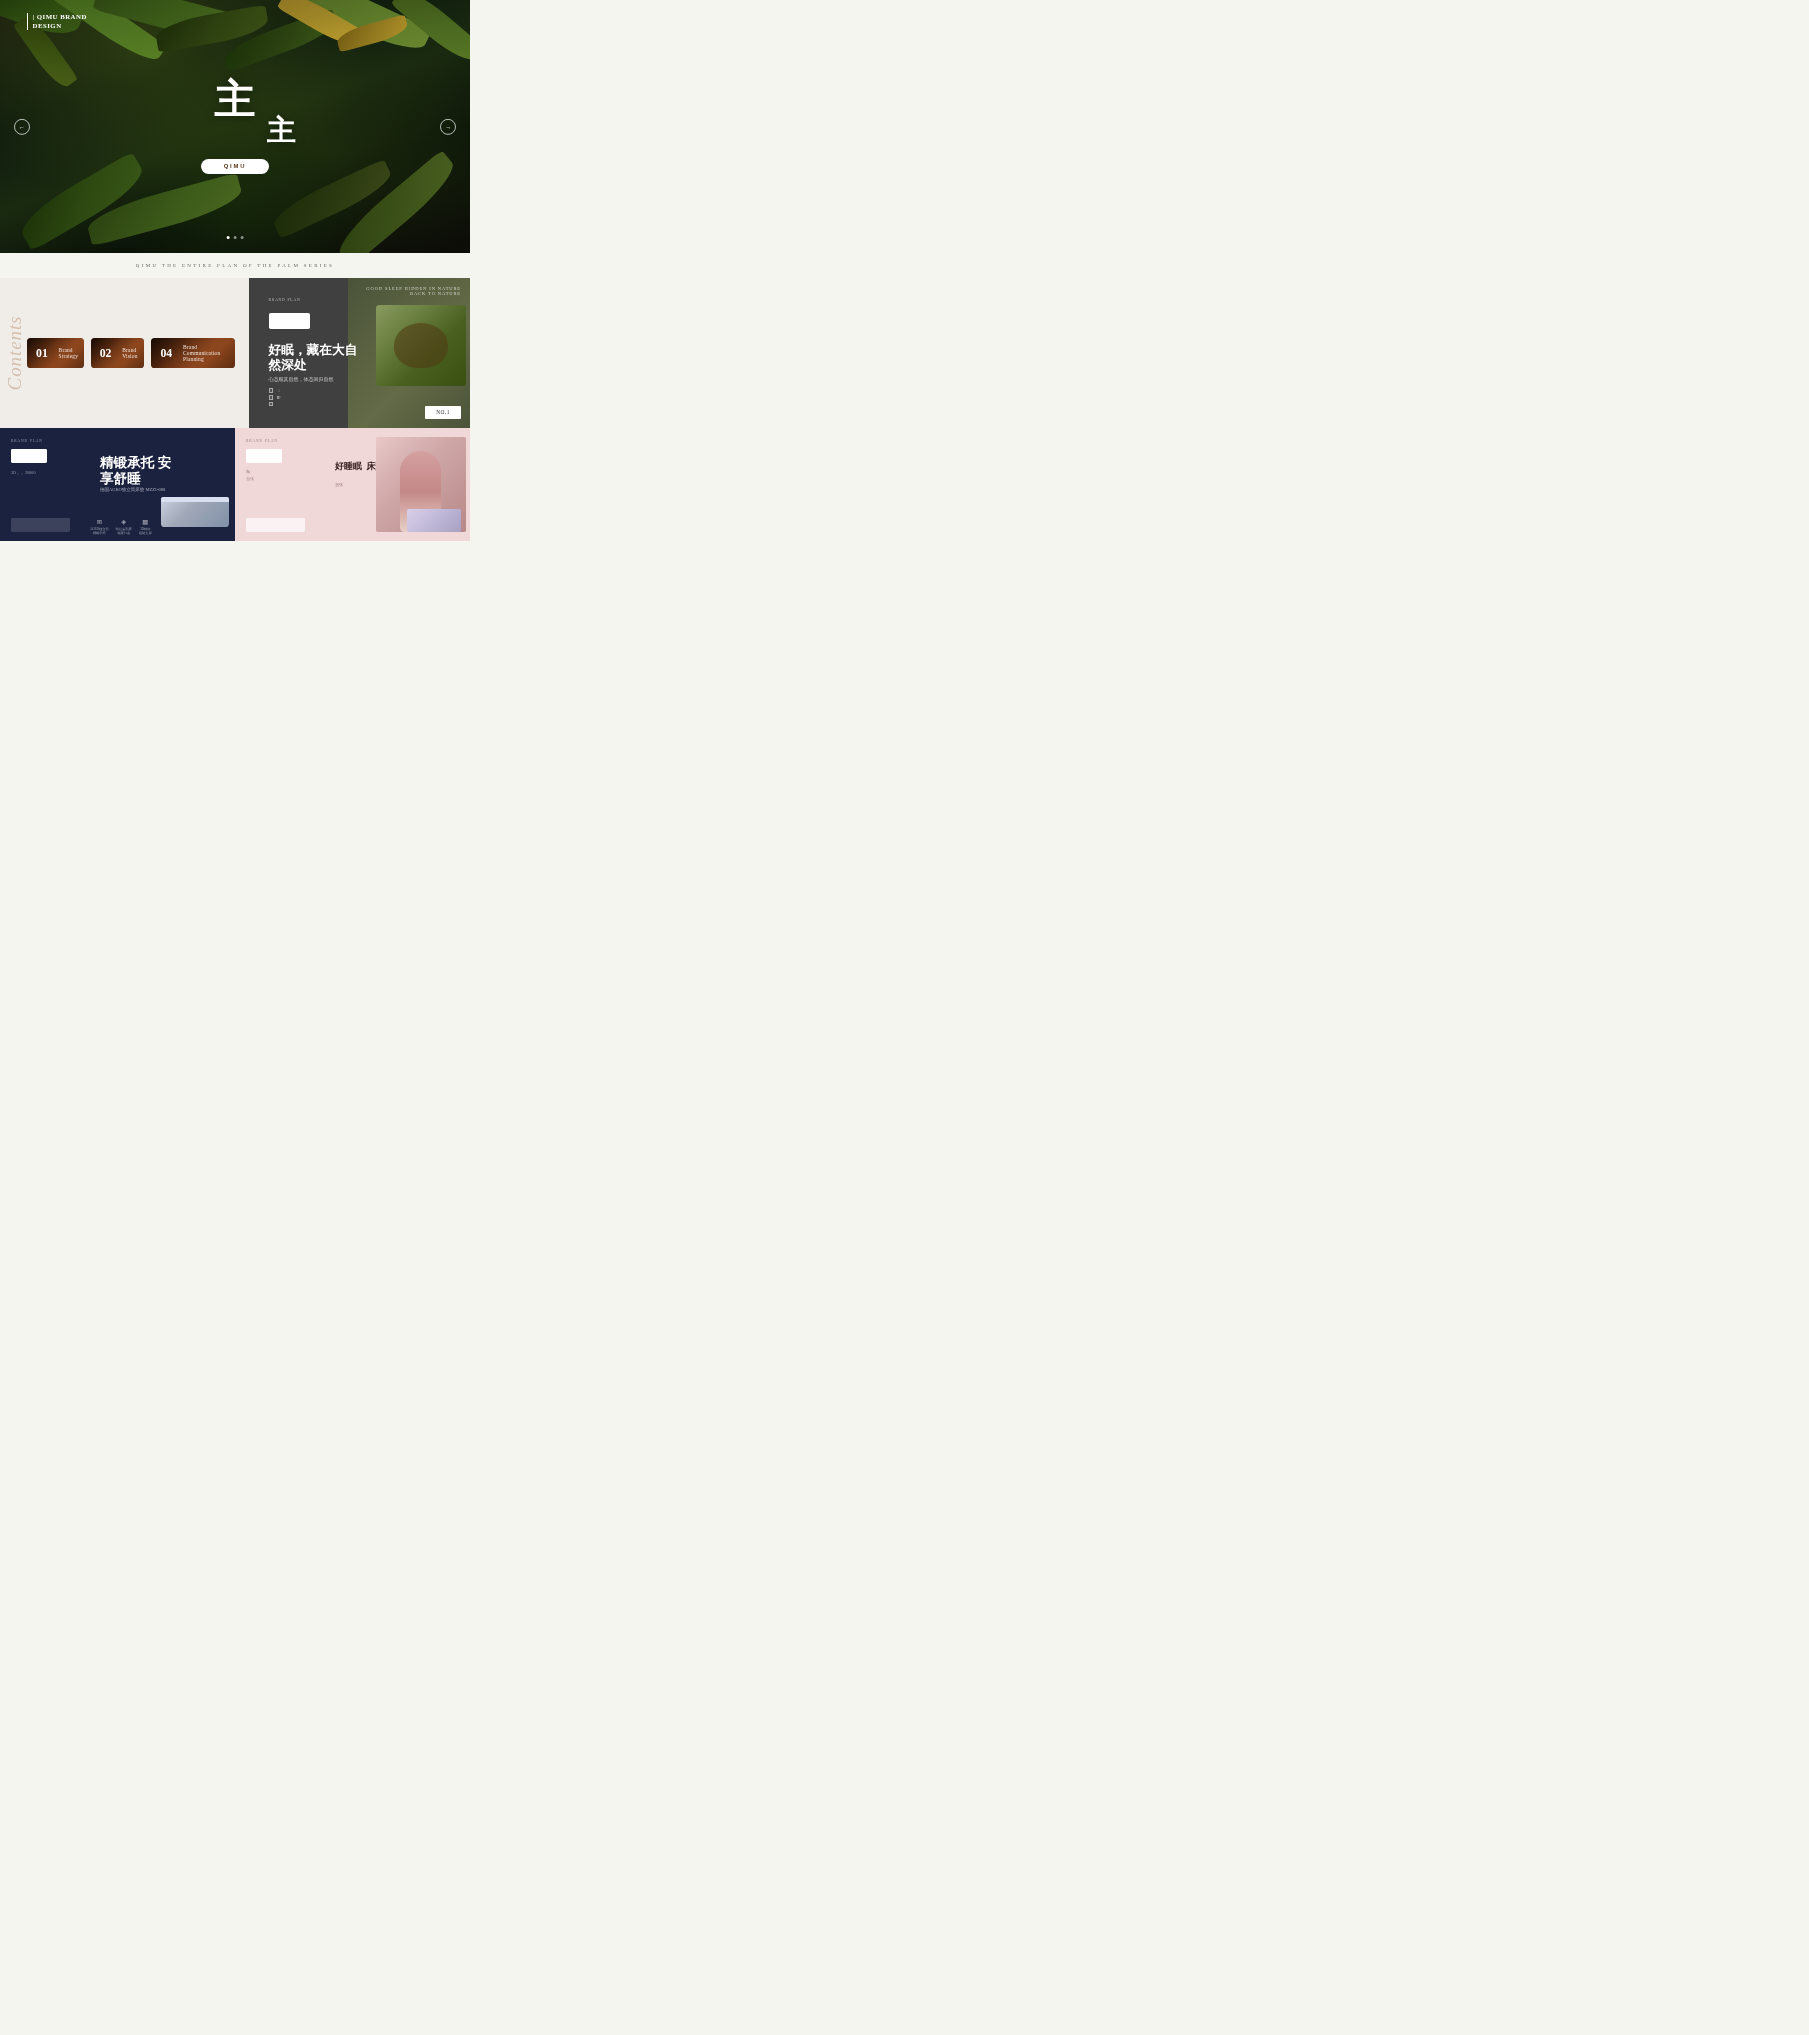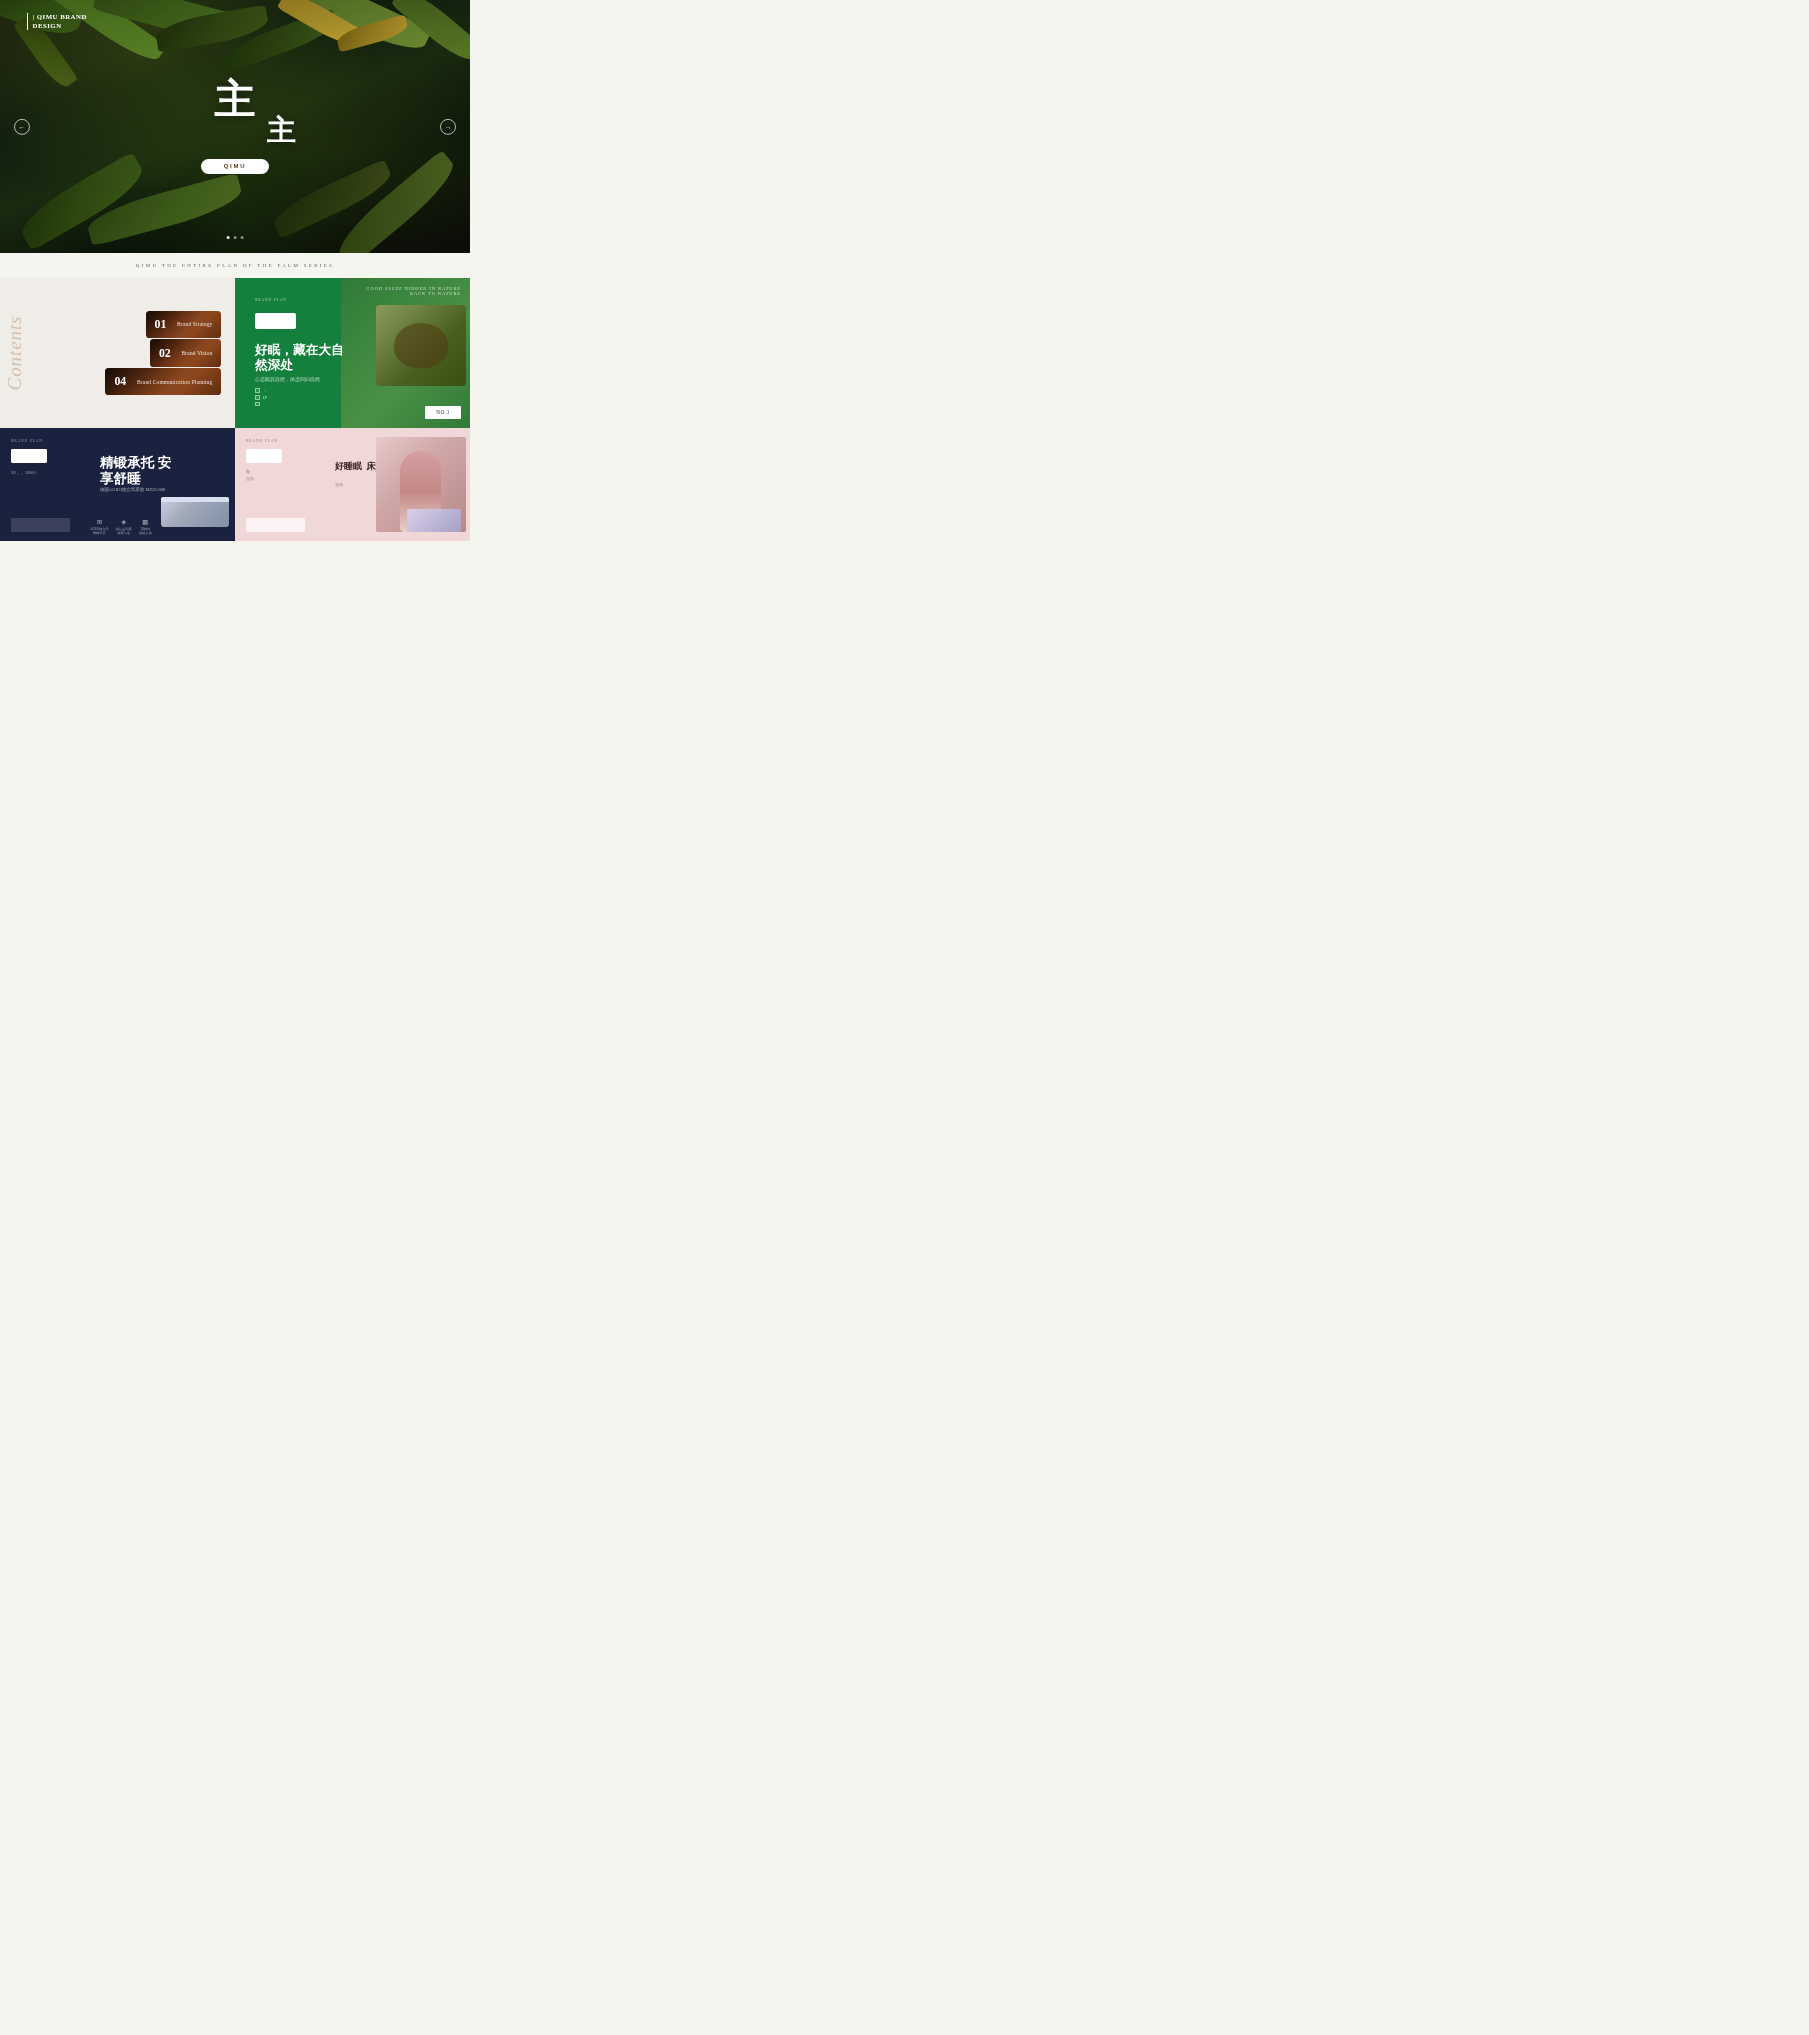--- a/index.html
+++ b/index.html
@@ -187,23 +187,22 @@
       writing-mode: vertical-rl;
       font-size: 19px;
       font-style: italic;
       color: rgba(160,110,70,0.35);
       font-family: 'Georgia', serif;
       letter-spacing: 0.9px;
     }
     .contents-items {
       margin-left: 18px;
       display: flex;
-      flex-direction: column;
-      gap: 1px;
-      align-items: flex-end;
+      flex-direction: row;
+      gap: 7px;
     }
     .content-item {
       background: linear-gradient(135deg, #3a1a08 0%, #5a2a10 30%, #8a4520 60%, #5a2a10 100%);
       border-radius: 3.6px;
       padding: 6.3px 9px;
       display: flex;
       align-items: center;
       gap: 6.3px;
       cursor: pointer;
       overflow: hidden;
@@ -227,21 +226,21 @@
     .item-label {
       font-size: 5.4px;
       color: rgba(255,255,255,0.85);
       position: relative;
       z-index: 1;
       letter-spacing: 0.2px;
     }
 
     
     .brand-panel-green {
-      background: #15803d;
+      background: #404040;
       padding: 20px;
       display: flex;
       flex-direction: column;
       min-height: 140px;
       position: relative;
       overflow: hidden;
     }
     .brand-panel-green-bg {
       position: absolute;
       right: 0;

